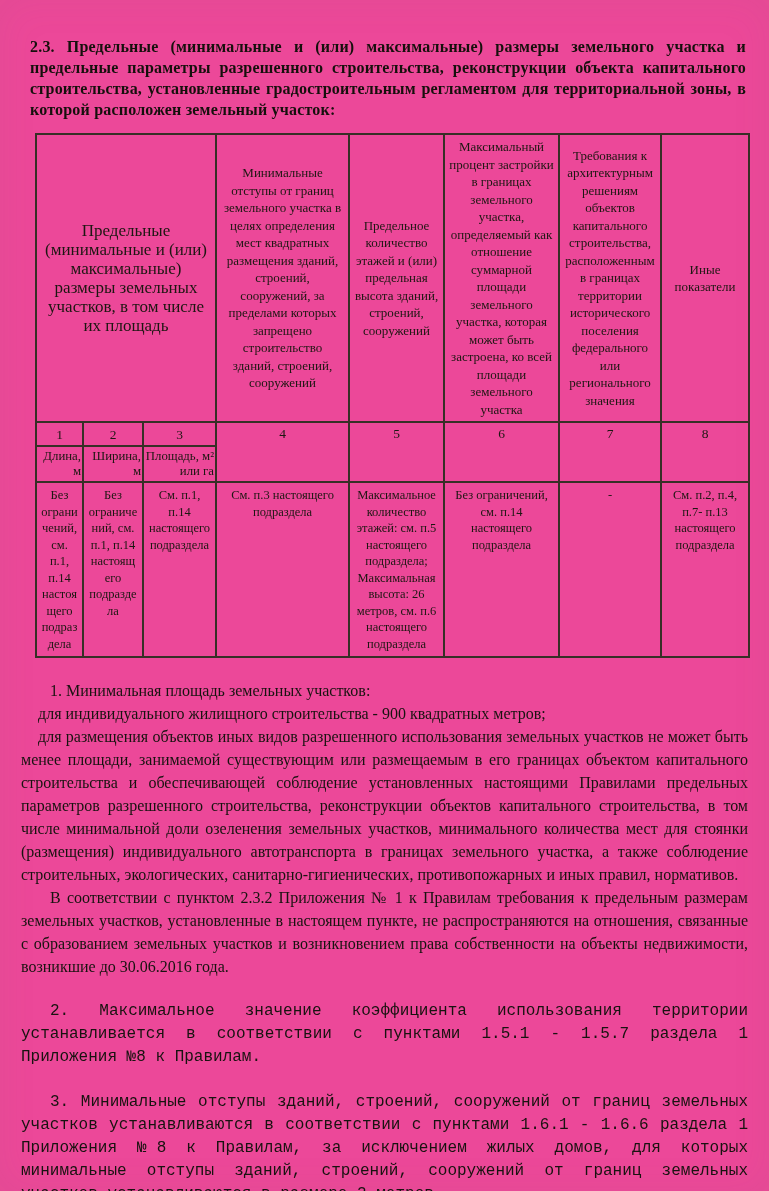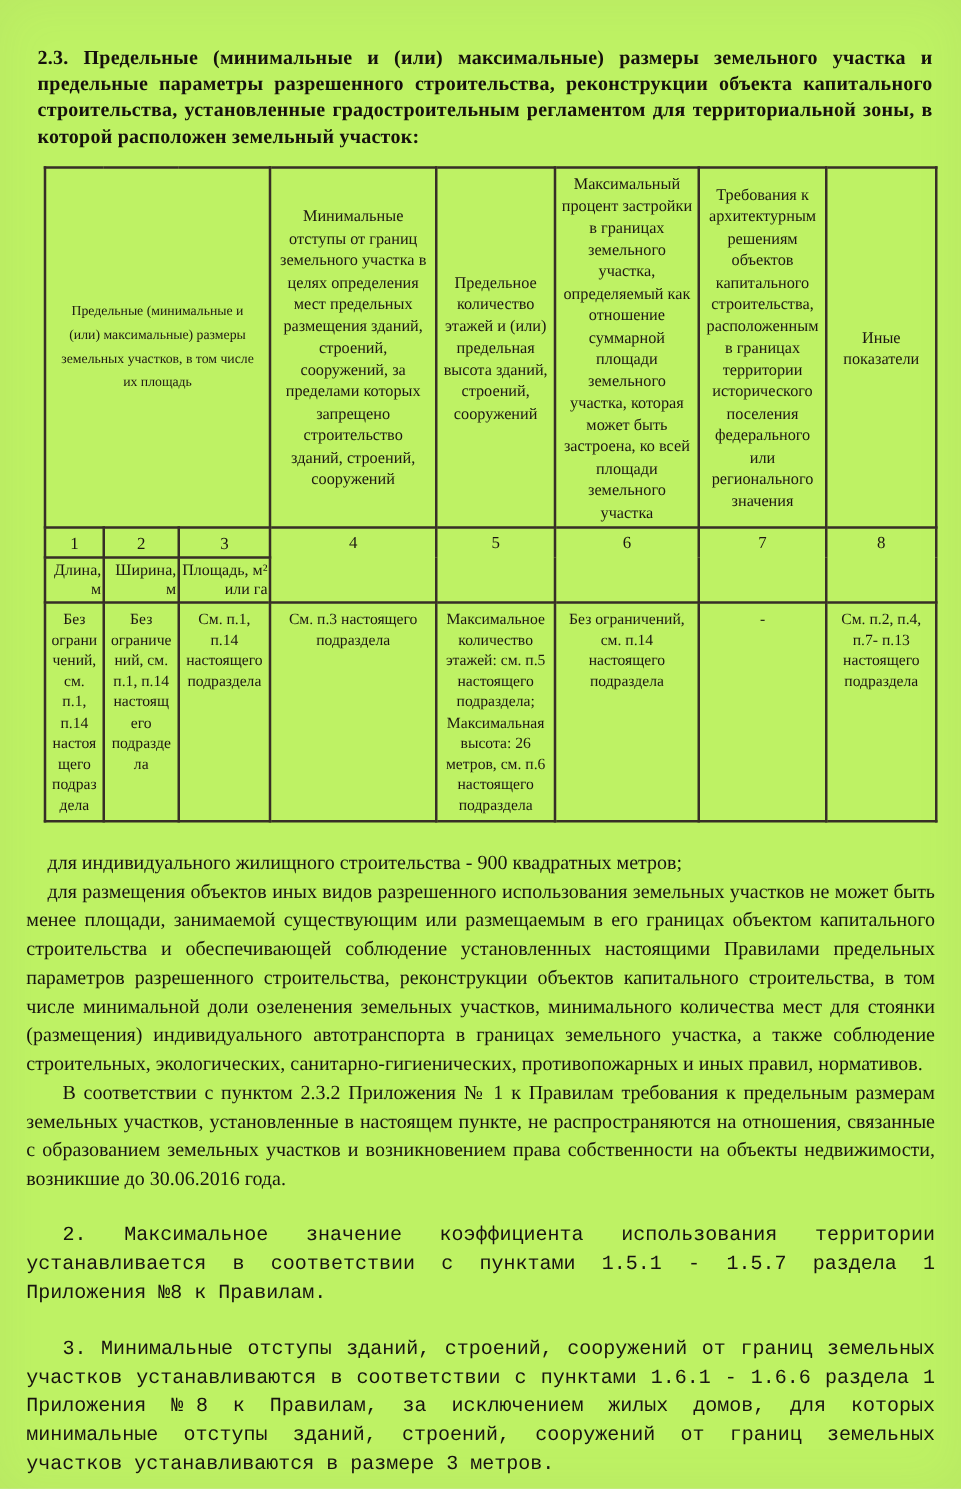--- a/index.html
+++ b/index.html
@@ -2,21 +2,21 @@
 <html><head>
 <meta charset="utf-8">
 <style>
   html, body { margin: 0; padding: 0; }
   body { background: #e9e7e2; }
   .page {
     position: relative;
     width: 769px;
     height: 1191px;
     margin: 0 auto;
-    background: #bef264;
+    background: #ec4899;
     overflow: hidden;
     color: #1b1510;
     font-family: "Liberation Serif", "DejaVu Serif", serif;
     box-shadow: inset 0 0 40px rgba(120,110,95,0.08);
   }
   .heading {
     margin: 0;
     padding: 36px 23px 0 30px;
     font-size: 16px;
     line-height: 21px;
@@ -37,21 +37,21 @@
   table.params td {
     border: 2px solid #372f26;
     padding: 3px 4px;
     overflow: hidden;
     overflow-wrap: break-word;
     text-align: center;
     vertical-align: middle;
   }
   tr.r-head  { height: 258px; }
   tr.r-head td { font-size: 13px; line-height: 17.5px; }
-  tr.r-head td.c1 { font-size: 11px; line-height: 19px; padding: 3px 8px; }
+  tr.r-head td.c1 { font-size: 17px; line-height: 19px; padding: 3px 8px; }
   tr.r-num   { height: 24px; }
   tr.r-num td { font-size: 13.5px; padding: 0 2px; }
   tr.r-num td.span2 { vertical-align: top; padding-top: 2px; }
   tr.r-sub   { height: 33px; }
   tr.r-sub td { font-size: 12.8px; line-height: 15px; padding: 2px 1px; text-align: right; }
   tr.r-data  { height: 167px; }
   tr.r-data td {
     vertical-align: top;
     font-size: 12.5px;
     line-height: 16.5px;
@@ -86,21 +86,21 @@
         <col style="width:73px">
       <col style="width:133px">
         <col style="width:95px">
         <col style="width:115px">
       <col style="width:102px">
         <col style="width:88px">
     </colgroup>
     <tbody>
       <tr class="r-head">
         <td class="c1" colspan="3">Предельные (минимальные и (или) максимальные) размеры земельных участков, в том числе их площадь</td>
-        <td>Минимальные отступы от границ земельного участка в целях определения мест предельных размещения зданий, строений, сооружений, за пределами которых запрещено строительство зданий, строений, сооружений</td>
+        <td>Минимальные отступы от границ земельного участка в целях определения мест квадратных размещения зданий, строений, сооружений, за пределами которых запрещено строительство зданий, строений, сооружений</td>
         <td>Предельное количество этажей и (или) предельная высота зданий, строений, сооружений</td>
         <td>Максимальный процент застройки в границах земельного участка, определяемый как отношение суммарной площади земельного участка, которая может быть застроена, ко всей площади земельного участка</td>
         <td>Требования к архитектурным решениям объектов капитального строительства, расположенным в границах территории исторического поселения федерального или регионального значения</td>
         <td>Иные показатели</td>
       </tr>
       <tr class="r-num">
         <td>1</td>
         <td>2</td>
         <td>3</td>
         <td class="span2" rowspan="2">4</td>
@@ -121,20 +121,21 @@
         <td class="lft">См. п.3 настоящего подраздела</td>
         <td class="lft">Максимальное количество этажей: см. п.5 настоящего подраздела; Максимальная высота: 26 метров, см. п.6 настоящего подраздела</td>
         <td class="lft">Без ограничений, см. п.14 настоящего подраздела</td>
         <td class="lft">-</td>
         <td class="lft">См. п.2, п.4, п.7- п.13 настоящего подраздела</td>
       </tr>
     </tbody>
   </table>
 
   <div class="body-text">
+    <p class="ind-num">1. Минимальная площадь земельных участков:</p>
     <p class="ind-sub">для индивидуального жилищного строительства - 900 квадратных метров;</p>
     <p class="ind-sub">для размещения объектов иных видов разрешенного использования земельных участков не может быть менее площади, занимаемой существующим или размещаемым в его границах объектом капитального строительства и обеспечивающей соблюдение установленных настоящими Правилами предельных параметров разрешенного строительства, реконструкции объектов капитального строительства, в том числе минимальной доли озеленения земельных участков, минимального количества мест для стоянки (размещения) индивидуального автотранспорта в границах земельного участка, а также соблюдение строительных, экологических, санитарно-гигиенических, противопожарных и иных правил, нормативов.</p>
     <p class="ind-num">В соответствии с пунктом 2.3.2 Приложения № 1 к Правилам требования к предельным размерам земельных участков, установленные в настоящем пункте, не распространяются на отношения, связанные с образованием земельных участков и возникновением права собственности на объекты недвижимости, возникшие до 30.06.2016 года.</p>
     <p class="ind-num gap-before">2. Максимальное значение коэффициента использования территории устанавливается в соответствии с пунктами 1.5.1 - 1.5.7 раздела 1 Приложения №8 к Правилам.</p>
     <p class="ind-num gap-before">3. Минимальные отступы зданий, строений, сооружений от границ земельных участков устанавливаются в соответствии с пунктами 1.6.1 - 1.6.6 раздела 1 Приложения №8 к Правилам, за исключением жилых домов, для которых минимальные отступы зданий, строений, сооружений от границ земельных участков устанавливаются в размере 3 метров.</p>
   </div>
 
 </div>
 
 </body></html>

